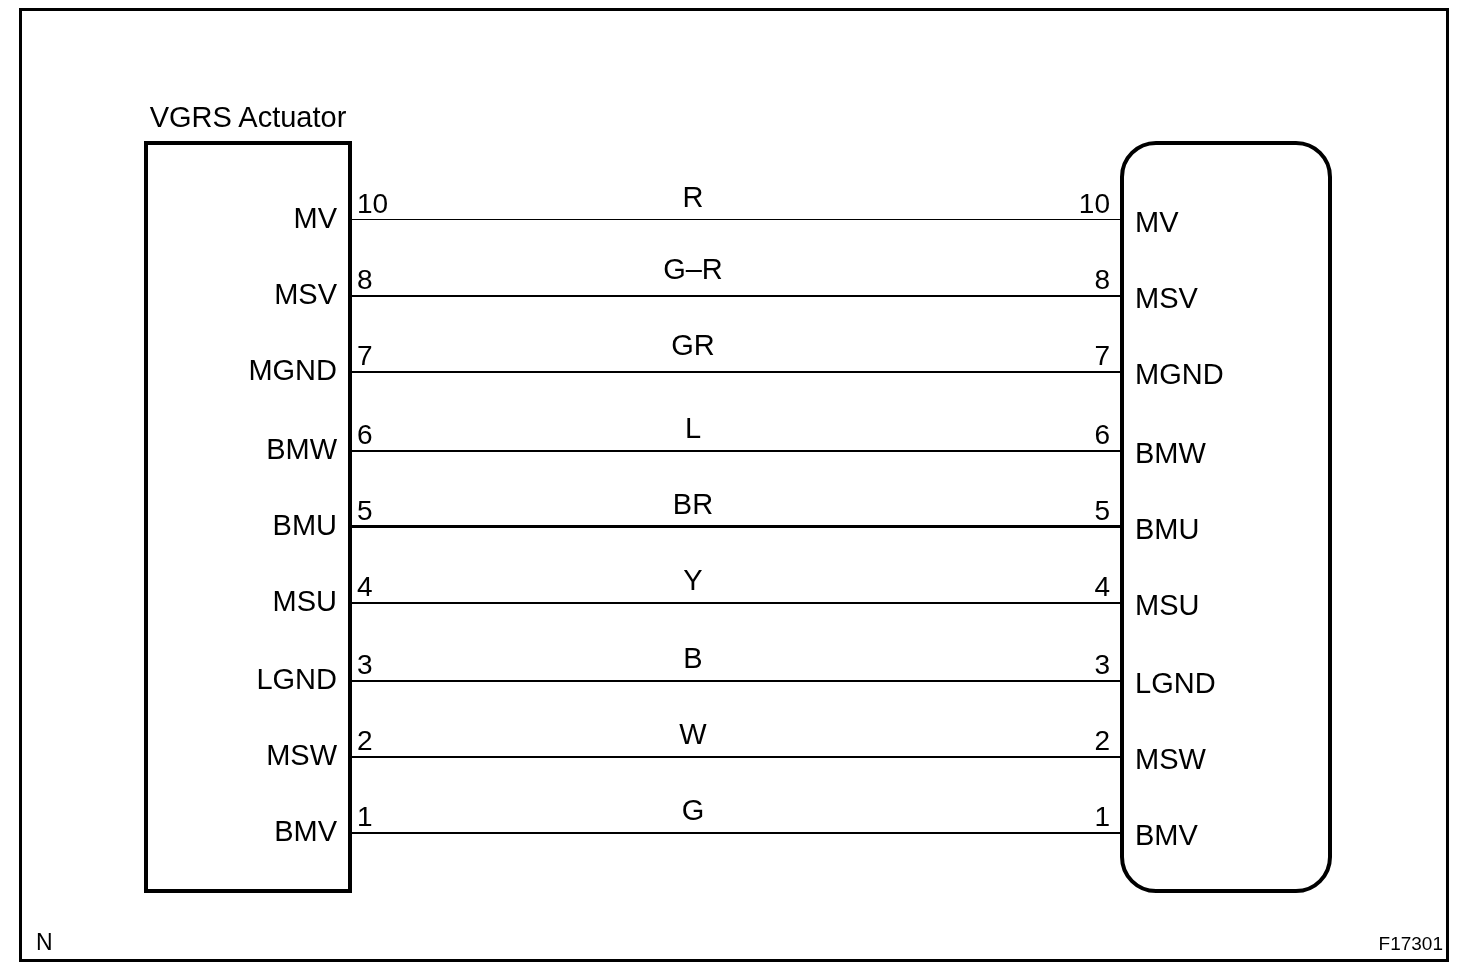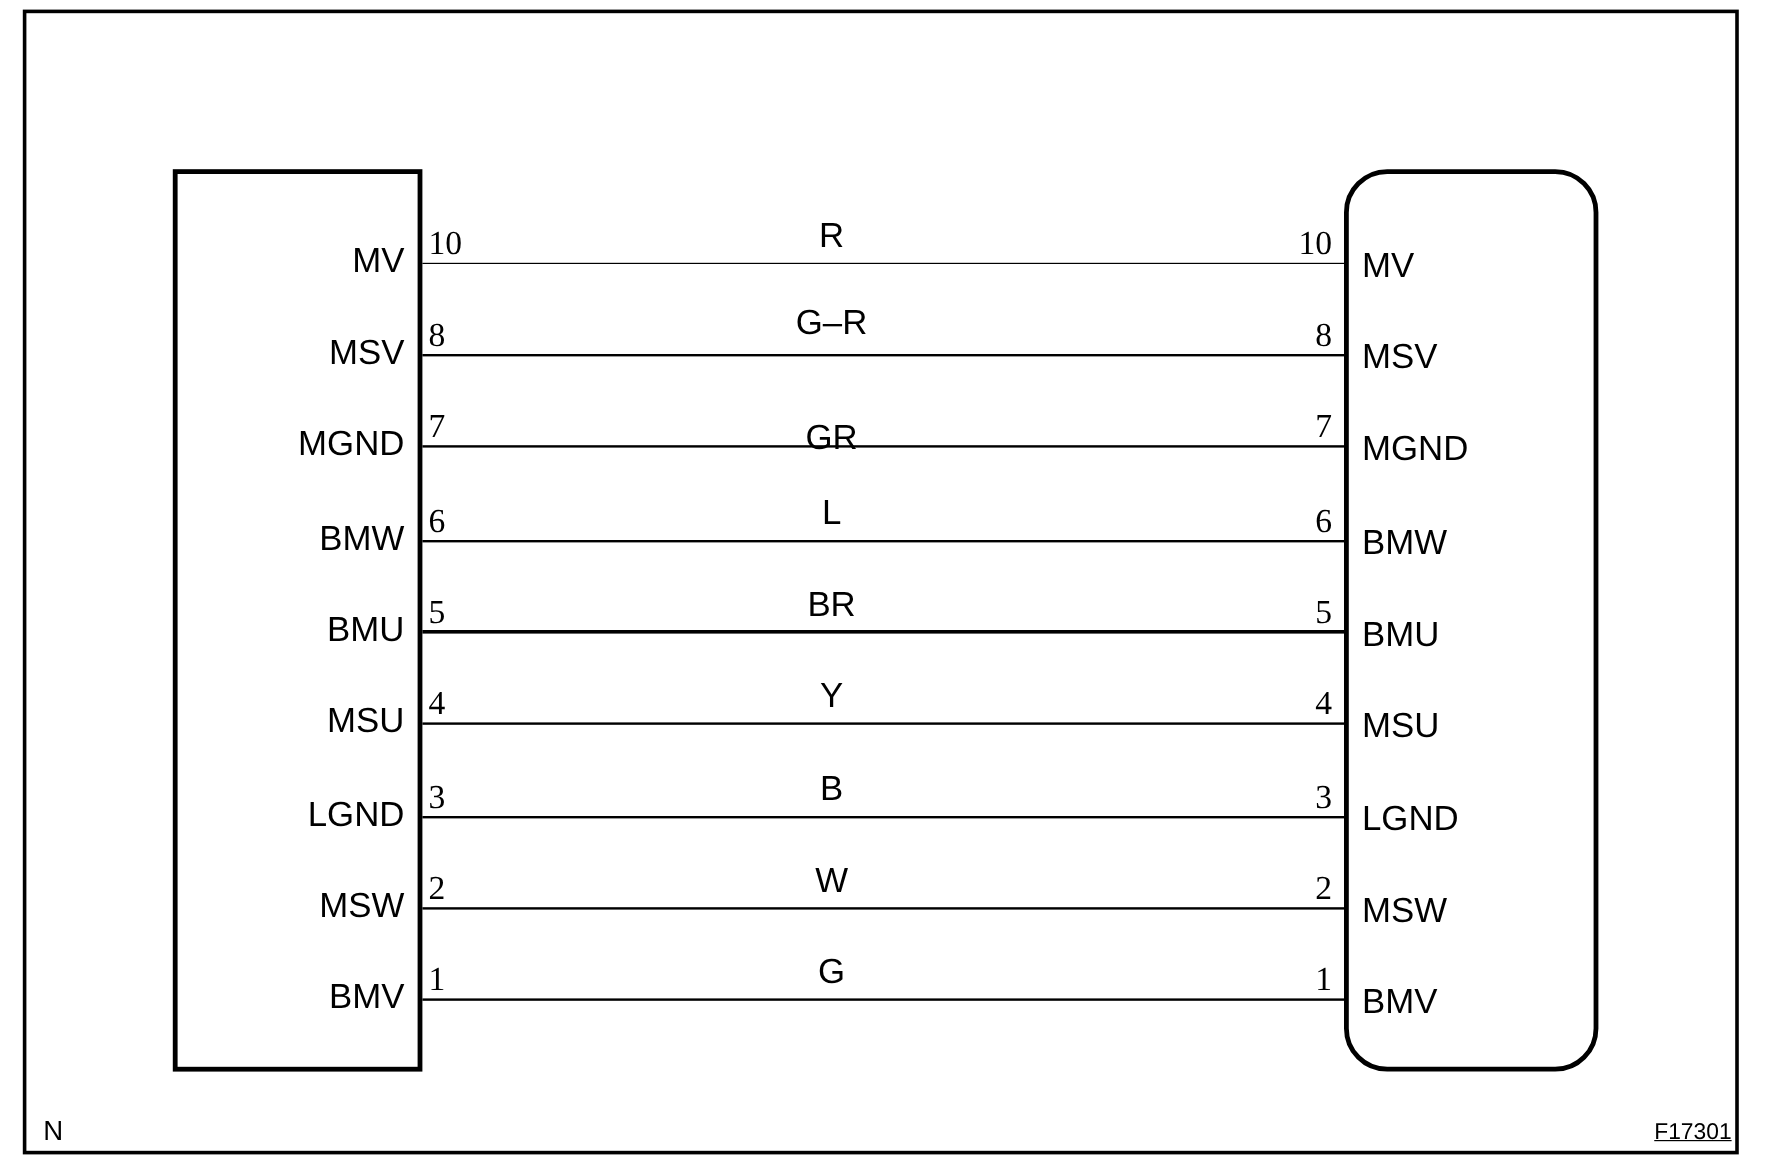--- a/index.html
+++ b/index.html
@@ -56,21 +56,21 @@
 
   .pin-label, .pin-num, .wire-label {
     position: absolute;
     height: 34px;
     line-height: 34px;
     font-size: 29px;
     white-space: nowrap;
   }
   .left-pin  { left: 150px;  width: 187px; text-align: right; }
   .right-pin { left: 1135px; width: 190px; text-align: left; }
-  .pin-num   { font-size: 28px; font-family: Liberation Serif, serif; }
+  .pin-num   { font-size: 28px; }
   .left-num  { left: 357px;  width: 80px;  text-align: left; }
   .right-num { left: 1025px; width: 85px;  text-align: right; }
   .wire-label { left: 593px; width: 200px; text-align: center; }
   .wire-line {
     position: absolute;
     left: 352px;
     width: 768px;
     background: #000000;
   }
   .footer-note {
@@ -83,50 +83,50 @@
   }
   .figure-number {
     position: absolute;
     left: 1293px;
     top: 932px;
     width: 150px;
     height: 24px;
     line-height: 24px;
     font-size: 19px;
     text-align: right;
-    text-decoration: underline;
   }
 </style>
 </head>
 <body>
 
 <div class="canvas">
   <div class="frame"></div>
 
+  <div class="box-title actuator-title">VGRS Actuator</div>
 
   <div class="box actuator-box"></div>
   <div class="box ecu-box"></div>
 
   <div id="rows">
       <div class="pin-label left-pin" style="top:201px">MV</div>
       <div class="pin-num left-num" style="top:187px">10</div>
       <div class="wire-line" style="top:219px;height:1px"></div>
       <div class="wire-label" style="top:180px">R</div>
       <div class="pin-num right-num" style="top:187px">10</div>
       <div class="pin-label right-pin" style="top:205px">MV</div>
       <div class="pin-label left-pin" style="top:277px">MSV</div>
       <div class="pin-num left-num" style="top:263px">8</div>
       <div class="wire-line" style="top:295px;height:2px"></div>
       <div class="wire-label" style="top:252px">G–R</div>
       <div class="pin-num right-num" style="top:263px">8</div>
       <div class="pin-label right-pin" style="top:281px">MSV</div>
       <div class="pin-label left-pin" style="top:353px">MGND</div>
       <div class="pin-num left-num" style="top:339px">7</div>
       <div class="wire-line" style="top:371px;height:2px"></div>
-      <div class="wire-label" style="top:348px">GR</div>
+      <div class="wire-label" style="top:328px">GR</div>
       <div class="pin-num right-num" style="top:339px">7</div>
       <div class="pin-label right-pin" style="top:357px">MGND</div>
       <div class="pin-label left-pin" style="top:432px">BMW</div>
       <div class="pin-num left-num" style="top:418px">6</div>
       <div class="wire-line" style="top:450px;height:2px"></div>
       <div class="wire-label" style="top:411px">L</div>
       <div class="pin-num right-num" style="top:418px">6</div>
       <div class="pin-label right-pin" style="top:436px">BMW</div>
       <div class="pin-label left-pin" style="top:508px">BMU</div>
       <div class="pin-num left-num" style="top:494px">5</div>

